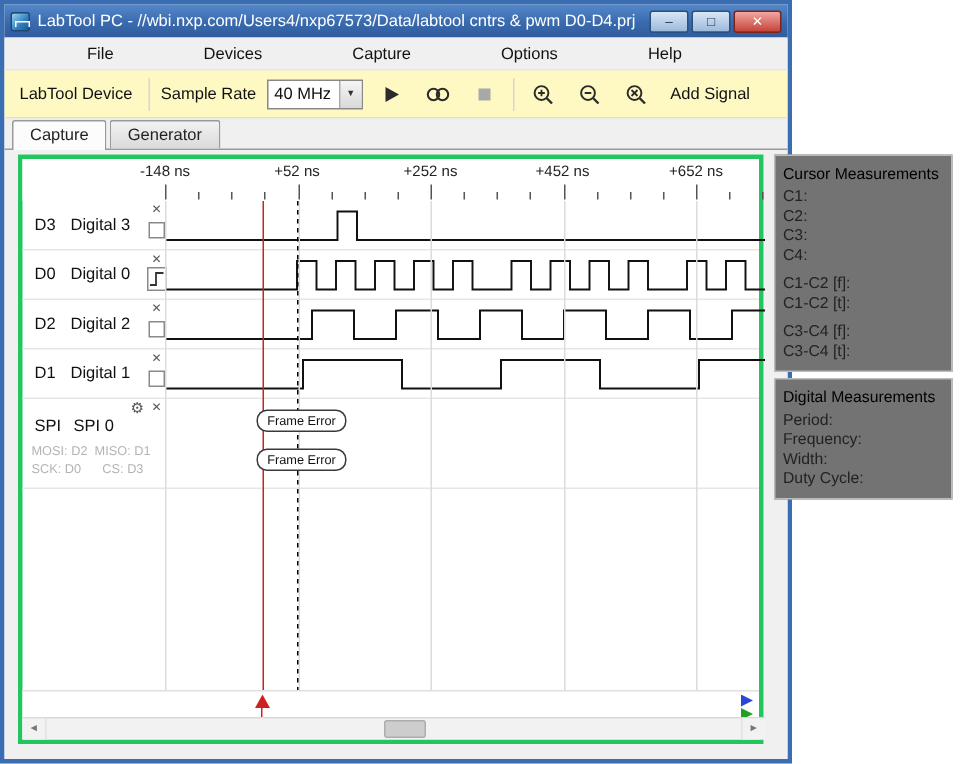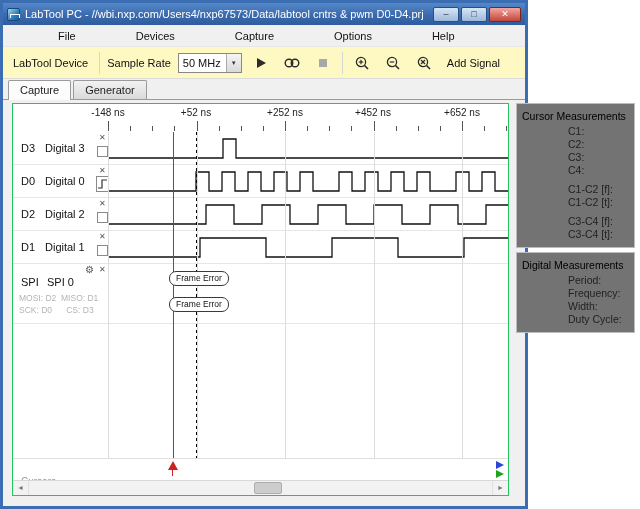--- a/index.html
+++ b/index.html
@@ -40,21 +40,21 @@
   
   .tabbar { height:21px; background:#f0f0f0; border-bottom:1px solid #9a9a9a; display:flex;
             align-items:flex-end; padding-left:5px; }
   .tab { font-size:11px; padding:3px 11px 3px; border:1px solid #9a9a9a; border-bottom:none;
          background:linear-gradient(#f2f2f2,#dadada); margin-right:2px; border-radius:2px 2px 0 0; color:#222; }
   .tab.active { background:#fcfcfc; position:relative; margin-bottom:-1px; padding-bottom:4px; }
 
   
   .content { position:relative; height:406px; background:#f0f0f0; }
   .plot-frame { position:absolute; left:9px; top:3px; width:497px; height:393px;
-                background:#fff; border:1px solid #22c55e; }
+                background:#fff; border:3px solid #22c55e; }
 
   .axis { position:relative; height:28px; background:#fff; }
   .axis-label { position:absolute; top:3px; font-size:10px; color:#222; transform:translateX(-50%); white-space:nowrap; }
   .axis-ticks { position:absolute; left:95px; top:0; }
 
   .plot-body { position:relative; height:326px; }
   .sig-row { position:relative; height:33px; border-bottom:1px solid #e6e6e6; }
   .sig-row.spi { height:60px; }
   .filler { height:134px; }
   .overlay { position:absolute; left:95px; top:0; pointer-events:none; z-index:3; }
@@ -91,21 +91,21 @@
                 text-align:center; line-height:14px; background:#f2f2f2; }
   .scroll-btn.left { left:0; border-right:1px solid #e0e0e0; }
   .scroll-btn.right { right:0; border-left:1px solid #e0e0e0; }
   .scroll-thumb { position:absolute; left:241px; top:1px; width:28px; height:12px;
                   background:#cdcdcd; border:1px solid #adadad; border-radius:2px; }
 
   
   .side-panel { position:absolute; left:513px; top:3px; width:119px; }
   .meas-box { background:#737373; border:1px solid #bcbcbc; margin-bottom:4px; padding:6px 5px 6px; }
   .meas-title { font-size:10.5px; color:#000; margin-bottom:3px; white-space:nowrap; }
-  .meas-line { font-size:10.5px; line-height:13px; color:#222; white-space:nowrap;margin-left:46px; }
+  .meas-line { font-size:10.5px; line-height:13px; color:#222; white-space:nowrap; }
   .meas-gap { height:6px; }
 </style>
 </head>
 <body>
 
 <div class="window">
 
   <div class="titlebar">
     <span class="app-icon"></span>
     <span class="title">LabTool PC - //wbi.nxp.com/Users4/nxp67573/Data/labtool cntrs &amp; pwm D0-D4.prj</span>
@@ -122,21 +122,21 @@
     <span class="menu-item">Capture</span>
     <span class="menu-item">Options</span>
     <span class="menu-item">Help</span>
   </div>
 
   <div class="toolbar">
     <span class="flat-btn">LabTool Device</span>
     <span class="tool-sep"></span>
     <span>Sample Rate</span>
     <span class="combo">
-      <span class="combo-value">50 MHz</span>
+      <span class="combo-value">40 MHz</span>
       <span class="combo-arrow">▼</span>
     </span>
     <span class="icon-btn">
       <svg width="12" height="12">
           <polygon points="2,1 11,6 2,11" fill="#2b2b2b"></polygon>
         </svg>
     </span>
     <span class="icon-btn">
       <svg width="18" height="12">
         <circle cx="6" cy="6" r="3.8" fill="none" stroke="#2b2b2b" stroke-width="1.4"></circle>

